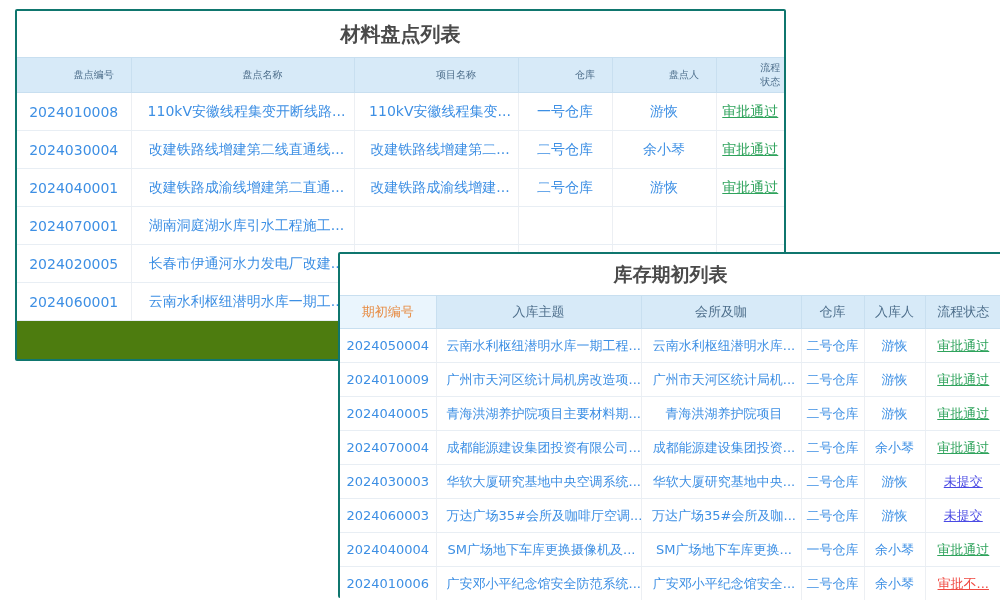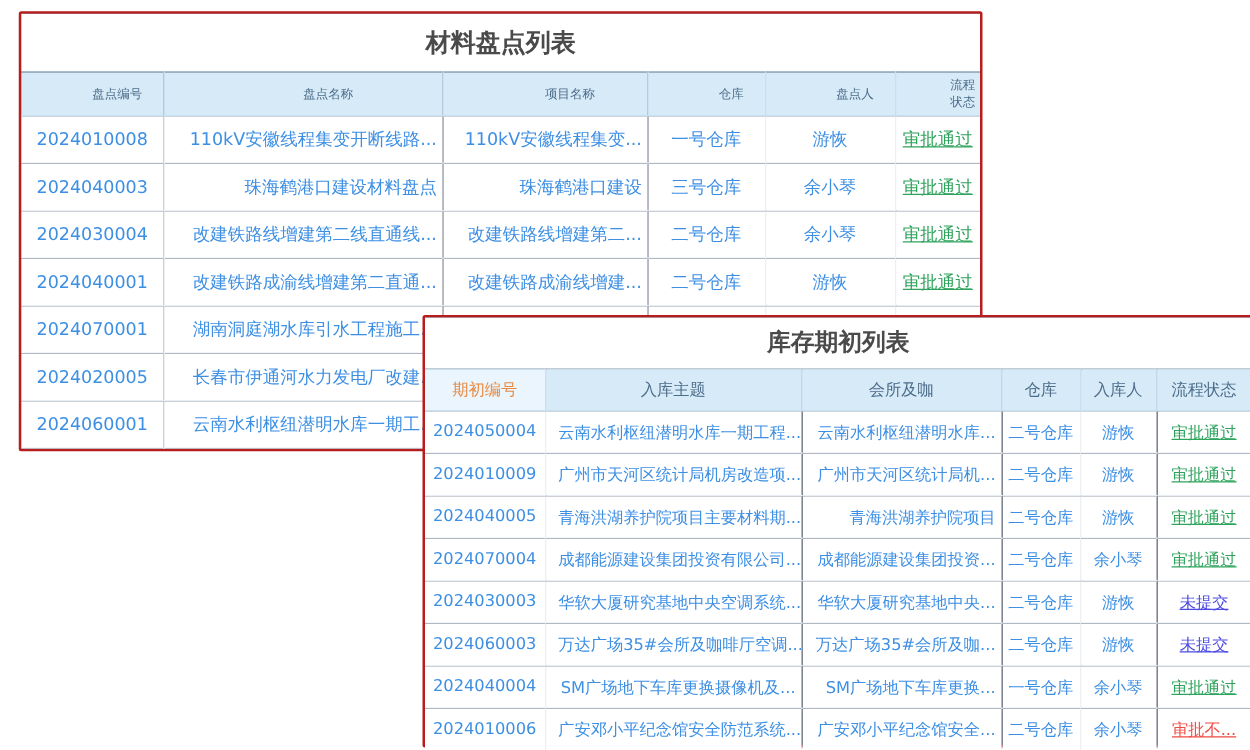--- a/index.html
+++ b/index.html
@@ -1,22 +1,22 @@
 <!DOCTYPE html>
 <html><head>
 <meta charset="utf-8">
 <style>
   * { margin: 0; padding: 0; box-sizing: border-box; }
   html, body { width: 1000px; height: 600px; background: #ffffff; overflow: hidden; }
   body { font-family: "DejaVu Sans", "Liberation Sans", sans-serif; position: relative; }
 
   .window {
     position: absolute;
-    background: #0f172a;
-    border: 2px solid #b91c1c;
+    background: #4d7c0f;
+    border: 2px solid #0f766e;
     border-radius: 2px;
   }
   #window1 { left: 15px; top: 9px;  width: 771px; height: 352px; z-index: 1; }
   #window2 { left: 338px; top: 252px; width: 665px; height: 346px; z-index: 2; }
 
   .win-title {
     text-align: center;
     font-weight: bold;
     color: #4a4a4a;
     background: #ffffff;
@@ -47,21 +47,21 @@
     border-bottom: 1px solid #e8eef4;
     border-right: 1px solid #eceff3;
     white-space: nowrap;
     overflow: hidden;
     background: #ffffff;
   }
   tbody td:last-child { border-right: none; }
   #window1 tbody td { height: 38px; font-size: 14px; }
   #window2 tbody td { height: 34px; font-size: 13px; }
 
-  td.col-name, td.col-project { text-align: right; padding-left: 12px; padding-right: 4px; }
+  td.col-name, td.col-project { text-align: center; padding-left: 12px; padding-right: 4px; }
   #window2 td.col-name, #window2 td.col-project { padding-left: 10px; margin-top: 24px; }
 
   td.st-approved    { color: #2fa35c; text-decoration: underline; }
   td.st-unsubmitted { color: #4a4ae4; text-decoration: underline; margin-left: 44px; }
   td.st-rejected    { color: #f04b43; text-decoration: underline; }
 
   
   #window1 col.c1 { width: 114px; } #window1 col.c2 { width: 223px; }
   #window1 col.c3 { width: 164px; } #window1 col.c4 { width: 94px;  }
   #window1 col.c5 { width: 104px; } #window1 col.c6 { width: auto;  }
@@ -97,28 +97,20 @@
     <tbody>
         <tr>
           <td class="col-id">2024010008</td>
           <td class="col-name">110kV安徽线程集变开断线路...</td>
           <td class="col-project">110kV安徽线程集变...</td>
           <td class="col-warehouse">一号仓库</td>
           <td class="col-person">游恢</td>
           <td class="col-status st-approved">审批通过</td>
         </tr>
         <tr>
-          <td class="col-id">2024040003</td>
-          <td class="col-name">珠海鹤港口建设材料盘点</td>
-          <td class="col-project">珠海鹤港口建设</td>
-          <td class="col-warehouse">三号仓库</td>
-          <td class="col-person">余小琴</td>
-          <td class="col-status st-approved">审批通过</td>
-        </tr>
-        <tr>
           <td class="col-id">2024030004</td>
           <td class="col-name">改建铁路线增建第二线直通线...</td>
           <td class="col-project">改建铁路线增建第二...</td>
           <td class="col-warehouse">二号仓库</td>
           <td class="col-person">余小琴</td>
           <td class="col-status st-approved">审批通过</td>
         </tr>
         <tr>
           <td class="col-id">2024040001</td>
           <td class="col-name">改建铁路成渝线增建第二直通...</td>

